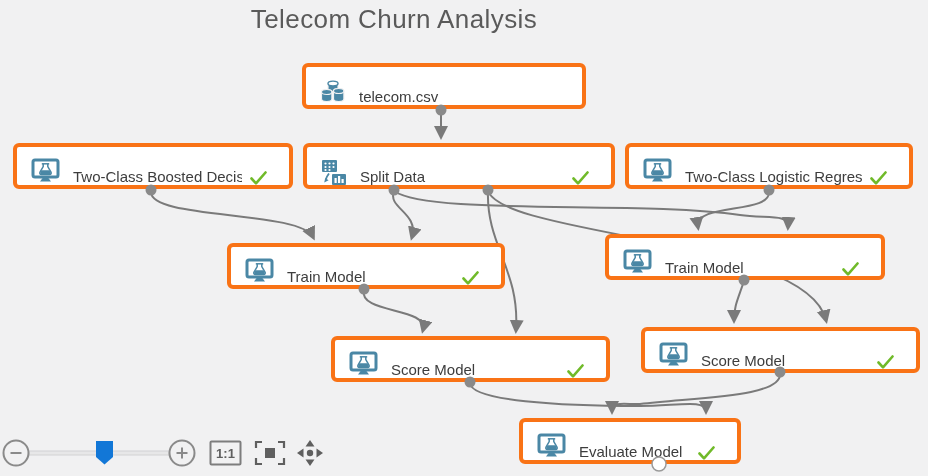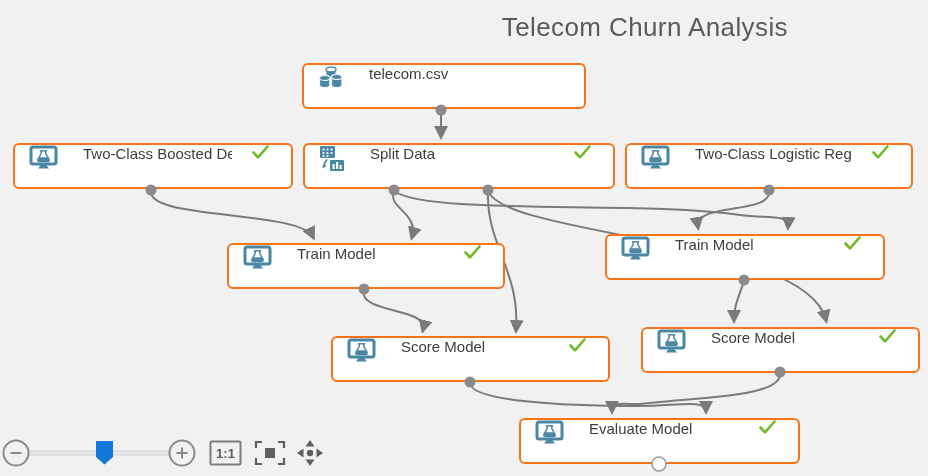--- a/index.html
+++ b/index.html
@@ -1,29 +1,29 @@
 <!DOCTYPE html>
 <html><head>
 <meta charset="utf-8">
 <style>
   html,body{margin:0;padding:0;}
   .canvas{
     position:relative;width:928px;height:476px;background:#f1f1f2;
     font-family:"Liberation Sans",sans-serif;overflow:hidden;
   }
   .title{
-    position:absolute;top:4px;left:0;width:788px;text-align:right;
-    font-size:26px;font-weight:300;color:#5a5a5a;letter-spacing:.4px;margin-top:8px;
+    position:absolute;top:4px;left:0;width:788px;text-align:center;
+    font-size:26px;font-weight:300;color:#5a5a5a;letter-spacing:.4px;
   }
   svg.layer{position:absolute;left:0;top:0;pointer-events:none;}
   #edges{z-index:1;}
   #ports{z-index:3;}
   .node{
-    position:absolute;z-index:2;background:#fff;border:2px solid #f97316;
-    border-radius:6px;display:flex;align-items:flex-start;box-sizing:border-box;gap:12px;
+    position:absolute;z-index:2;background:#fff;border:4px solid #f97316;
+    border-radius:6px;display:flex;align-items:flex-end;box-sizing:border-box;
   }
   .node .icon{margin:0 13px 0 14px;display:flex;align-items:center;flex:0 0 auto;}
   .node .label{font-size:15px;color:#3d3d3d;white-space:nowrap;overflow:hidden;flex:1;}
   .node .check{margin:0 22px 0 8px;display:flex;flex:0 0 auto;}
   .toolbar{position:absolute;left:0;top:430px;z-index:4;}
 </style>
 </head>
 <body>
 
 <div class="canvas">
@@ -200,21 +200,21 @@
       </svg>
     </span>
     <span class="label">Score Model</span>
     <span class="check">
       <svg width="17" height="14" viewBox="0 0 17 14">
           <path d="M1.5,7.5 l4.5,4.8 L15.5,1.5" fill="none" stroke="#70ba29" stroke-width="2.6" stroke-linecap="round" stroke-linejoin="round"></path>
         </svg>
     </span>
   </div>
 
-  <div class="node" style="left:519px;top:418px;width:281px;height:46px">
+  <div class="node" style="left:519px;top:418px;width:222px;height:46px">
     <span class="icon">
       <svg width="29" height="27" viewBox="0 0 29 27">
         <rect x="2" y="2" width="25" height="17" rx="2" fill="#fff" stroke="#4a87a5" stroke-width="3"></rect>
         <path d="M12.2,6 v2.6 l-3.2,5.6 a1.6,1.6 0 0,0 1.4,2.4 h8.2 a1.6,1.6 0 0,0 1.4,-2.4 l-3.2,-5.6 V6" fill="none" stroke="#4a87a5" stroke-width="1.5"></path>
         <line x1="10.8" y1="5.8" x2="18.2" y2="5.8" stroke="#4a87a5" stroke-width="1.5"></line>
         <path d="M10.6,12.2 h7.8 l1.3,2.3 a1.1,1.1 0 0,1 -1,1.7 h-8.4 a1.1,1.1 0 0,1 -1,-1.7 z" fill="#4a87a5"></path>
         <path d="M12,19.5 l-3,4 h11 l-3,-4 z" fill="#4a87a5"></path>
       </svg>
     </span>
     <span class="label">Evaluate Model</span>

